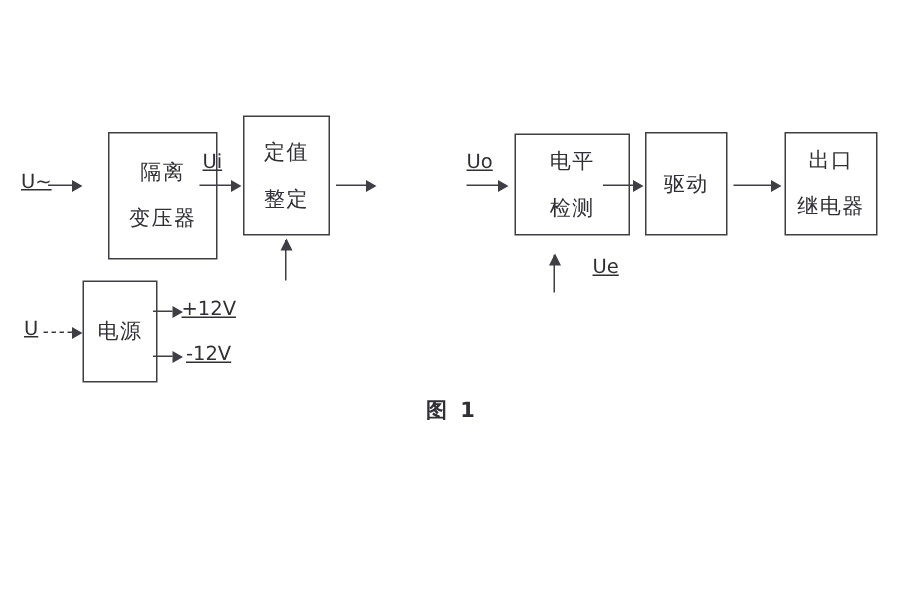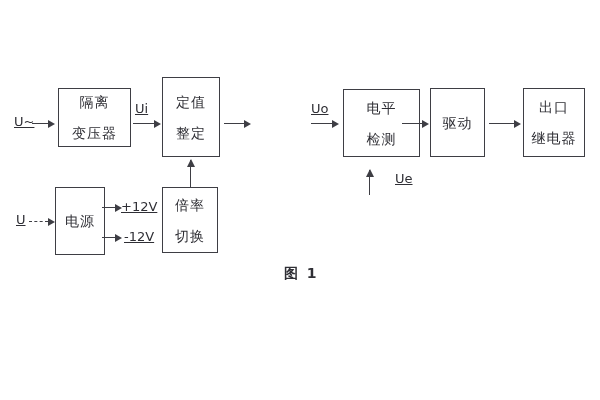--- a/index.html
+++ b/index.html
@@ -70,21 +70,21 @@
     color:#2f2f35;
     letter-spacing:2px;
     font-weight:bold;
   }
 </style>
 </head>
 <body>
 
 <div class="canvas">
 
-  <div class="box" style="left:58px;top:88px;width:73px;height:59px">
+  <div class="box" style="left:72px;top:88px;width:73px;height:85px">
     <span>隔离</span>
     <span>变压器</span>
   </div>
 
   <div class="box" style="left:162px;top:77px;width:58px;height:80px">
     <span>定值</span>
     <span>整定</span>
   </div>
 
 
@@ -99,24 +99,20 @@
   </div>
 
   <div class="box" style="left:430px;top:88px;width:55px;height:69px">
     <span>驱动</span>
   </div>
 
   <div class="box" style="left:55px;top:187px;width:50px;height:68px">
     <span>电源</span>
   </div>
 
-  <div class="box" style="left:162px;top:187px;width:56px;height:66px">
-    <span>倍率</span>
-    <span>切换</span>
-  </div>
 
 
   <div class="ah" style="left:32px;top:123px;width:16px"></div>
   <div class="ah" style="left:133px;top:123px;width:21px"></div>
   <div class="ah" style="left:224px;top:123px;width:20px"></div>
   <div class="ah" style="left:311px;top:123px;width:21px"></div>
   <div class="ah" style="left:402px;top:123px;width:20px"></div>
   <div class="ah" style="left:489px;top:123px;width:25px"></div>
 
   <div class="ah dashed" style="left:29px;top:221px;width:19px"></div>

